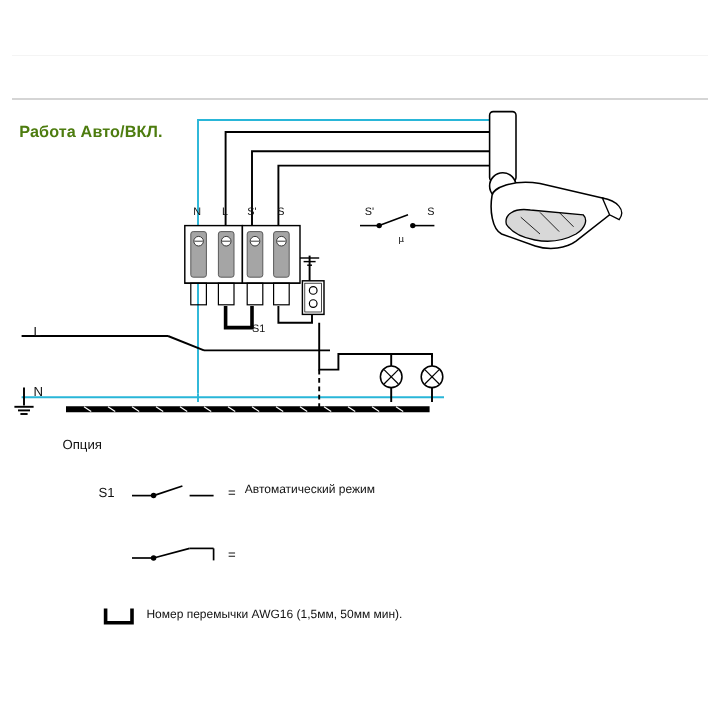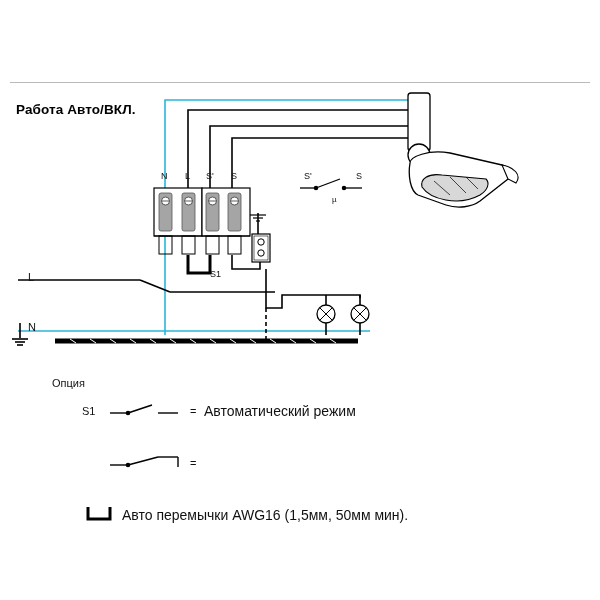--- a/index.html
+++ b/index.html
@@ -45,21 +45,21 @@
     width: 580px;
     height: 1px;
     background: #b9b9b9;
   }
   .header-title {
     position: absolute;
     left: 16px;
     top: 56px;
     font-size: 13.5px;
     font-weight: bold;
-    color: #000000;
+    color: #4d7c0f;
     letter-spacing: 0.1px;
   }
   
   .canvas {
     position: absolute;
     left: 10px;
     top: 83px;
     width: 580px;
     height: 470px;
   }
@@ -69,21 +69,21 @@
     color: #111;
     white-space: nowrap;
   }
   .lbl.small {
     font-size: 9px;
   }
   .lbl.tiny {
     font-size: 8px;
   }
   .lbl.big {
-    font-size: 14px;
+    font-size: 10px;
   }
   svg.draw {
     position: absolute;
     left: 0;
     top: 0;
     width: 580px;
     height: 470px;
     overflow: visible;
   }
   .footer-space {
@@ -283,26 +283,26 @@
 
     <div class="lbl small" style="left:294px; top:88px;">S'</div>
     <div class="lbl small" style="left:346px; top:88px;">S</div>
     <div class="lbl tiny" style="left:322px; top:112px;">µ</div>
 
     <div class="lbl small" style="left:200px; top:186px;">S1</div>
 
     <div class="lbl" style="left:18px; top:188px;">L</div>
     <div class="lbl" style="left:18px; top:238px;">N</div>
 
-    <div class="lbl" style="left:42px; top:294px;">Опция</div>
+    <div class="lbl" style="left:42px; top:282px;">Опция</div>
 
     <div class="lbl" style="left:72px; top:322px;">S1</div>
     <div class="lbl" style="left:180px; top:322px;">=</div>
     <div class="lbl big" style="left:194px; top:320px;">Автоматический режим</div>
 
     <div class="lbl" style="left:180px; top:374px;">=</div>
 
-    <div class="lbl big" style="left:112px; top:424px;">Авто перемычки AWG16  (1,5мм, 50мм мин).</div>
+    <div class="lbl big" style="left:112px; top:424px;">Номер перемычки AWG16  (1,5мм, 50мм мин).</div>
 
   </div>
 
   <div class="footer-space"></div>
 </div>
 
 </body></html>

